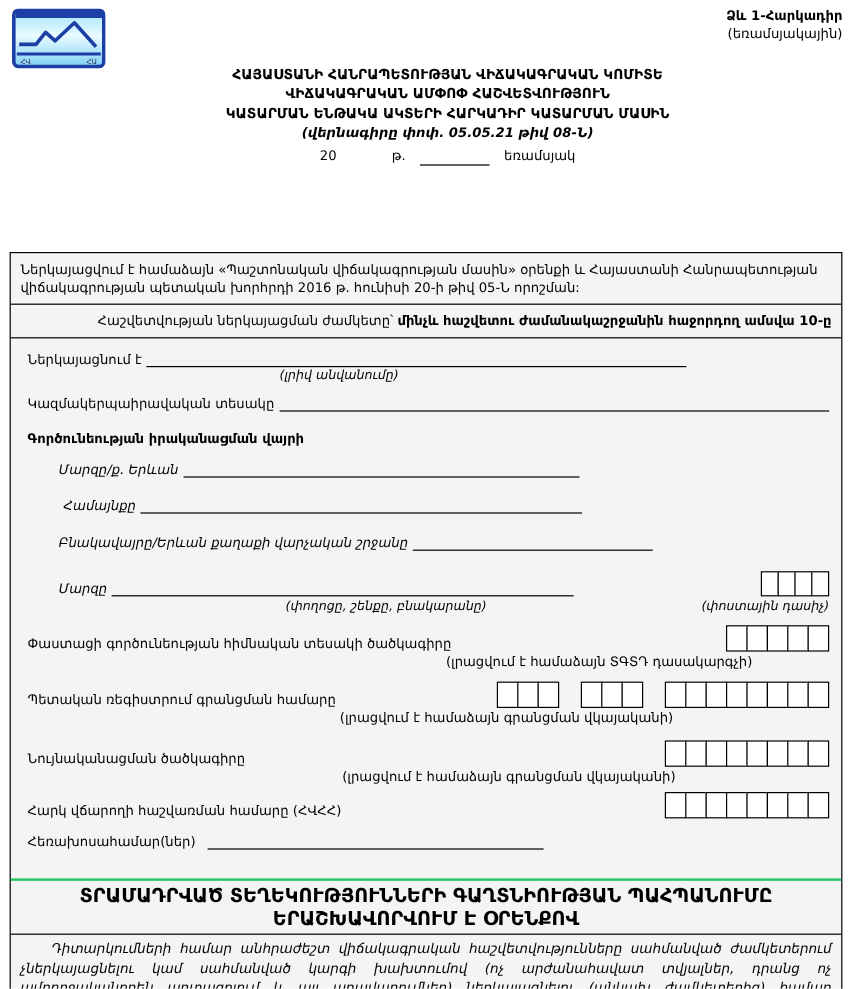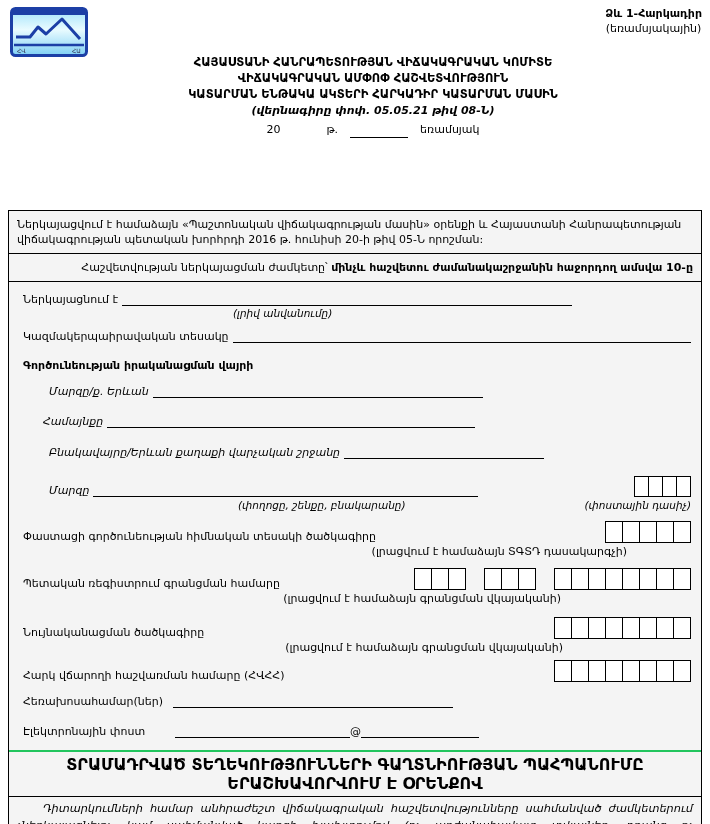--- a/index.html
+++ b/index.html
@@ -4,21 +4,21 @@
 <style>
   html,body{margin:0;padding:0;background:#fff;}
   body{
     width:710px;height:824px;position:relative;
     font-family:"DejaVu Sans",sans-serif;
     font-size:11px;color:#000;overflow:hidden;
   }
   
   .hdr{position:relative;height:210px;}
   .logo{position:absolute;left:10px;top:7px;width:78px;height:50px;}
-  .form-code{position:absolute;right:8px;top:6px;text-align:center;line-height:15px;}
+  .form-code{position:absolute;right:8px;top:6px;text-align:right;line-height:15px;}
   .form-code .code{font-weight:bold;}
   .titles{padding-top:54px;text-align:center;line-height:16px;padding-left:36px;}
   .titles .t{font-weight:bold;font-size:11.5px;}
   .titles .amend{font-weight:bold;font-style:italic;font-size:11px;margin-top:1px;}
   .yearline{margin-top:3px;display:flex;justify-content:center;align-items:flex-end;gap:12px;font-size:11px;}
   .yr-gap{display:inline-block;width:22px;}
   .yr-line{display:inline-block;width:58px;border-bottom:1px solid #000;height:12px;}
   
   .main-box{margin:0 8px;border:1px solid #000;background:#f4f4f4;}
   .sect{border-bottom:1px solid #000;padding:6px 8px;}
@@ -108,21 +108,21 @@
       <span class="line" style="flex:1;"></span>
     </div>
 
     <div class="boldlbl" style="margin-bottom:12px;">Գործունեության իրականացման վայրի</div>
 
     <div class="frow ital" style="margin:0 0 16px 26px;">
       <span class="lbl">Մարզը/ք. Երևան</span>
       <span class="line" style="width:330px;"></span>
     </div>
 
-    <div class="frow ital" style="margin:0 0 17px 20px;">
+    <div class="frow ital" style="margin:0 0 17px 30px;">
       <span class="lbl">Համայնքը</span>
       <span class="line" style="width:368px;"></span>
     </div>
 
     <div class="frow ital" style="margin:0 0 17px 26px;">
       <span class="lbl">Բնակավայրը/Երևան քաղաքի վարչական շրջանը</span>
       <span class="line" style="width:200px;"></span>
     </div>
 
     <div class="frow" style="margin-left:26px;">
@@ -212,26 +212,20 @@
           <div class="cell"></div>
           <div class="cell"></div>
         </span>
     </div>
 
     <div class="frow" style="margin-bottom:16px;">
       <span class="lbl">Հեռախոսահամար(ներ)</span>
       <span class="line" style="width:280px;margin-left:10px;"></span>
     </div>
 
-    <div class="frow" style="margin-bottom:4px;">
-      <span class="lbl">Էլեկտրոնային փոստ</span>
-      <span class="line" style="width:175px;margin-left:30px;"></span>
-      <span>@</span>
-      <span class="line" style="width:118px;margin-left:0;"></span>
-    </div>
 
   </div>
 
   <div class="confbar">ՏՐԱՄԱԴՐՎԱԾ ՏԵՂԵԿՈՒԹՅՈՒՆՆԵՐԻ ԳԱՂՏՆԻՈՒԹՅԱՆ ՊԱՀՊԱՆՈՒՄԸ ԵՐԱՇԽԱՎՈՐՎՈՒՄ Է ՕՐԵՆՔՈՎ</div>
 
   <div class="liab">Դիտարկումների համար անհրաժեշտ վիճակագրական հաշվետվությունները սահմանված ժամկետերում չներկայացնելու կամ սահմանված կարգի խախտումով (ոչ արժանահավատ տվյալներ, դրանց ոչ ամբողջականորեն արտացոլում և այլ աղավաղումներ) ներկայացնելու (անկախ ժամկետերից) համար վիճակագրական հաշվետվություններ ներկայացնողները ենթարկվում են պատասխանատվության՝ օրենքով սահմանված կարգով:</div>
 
 </div>
 
 </body></html>

